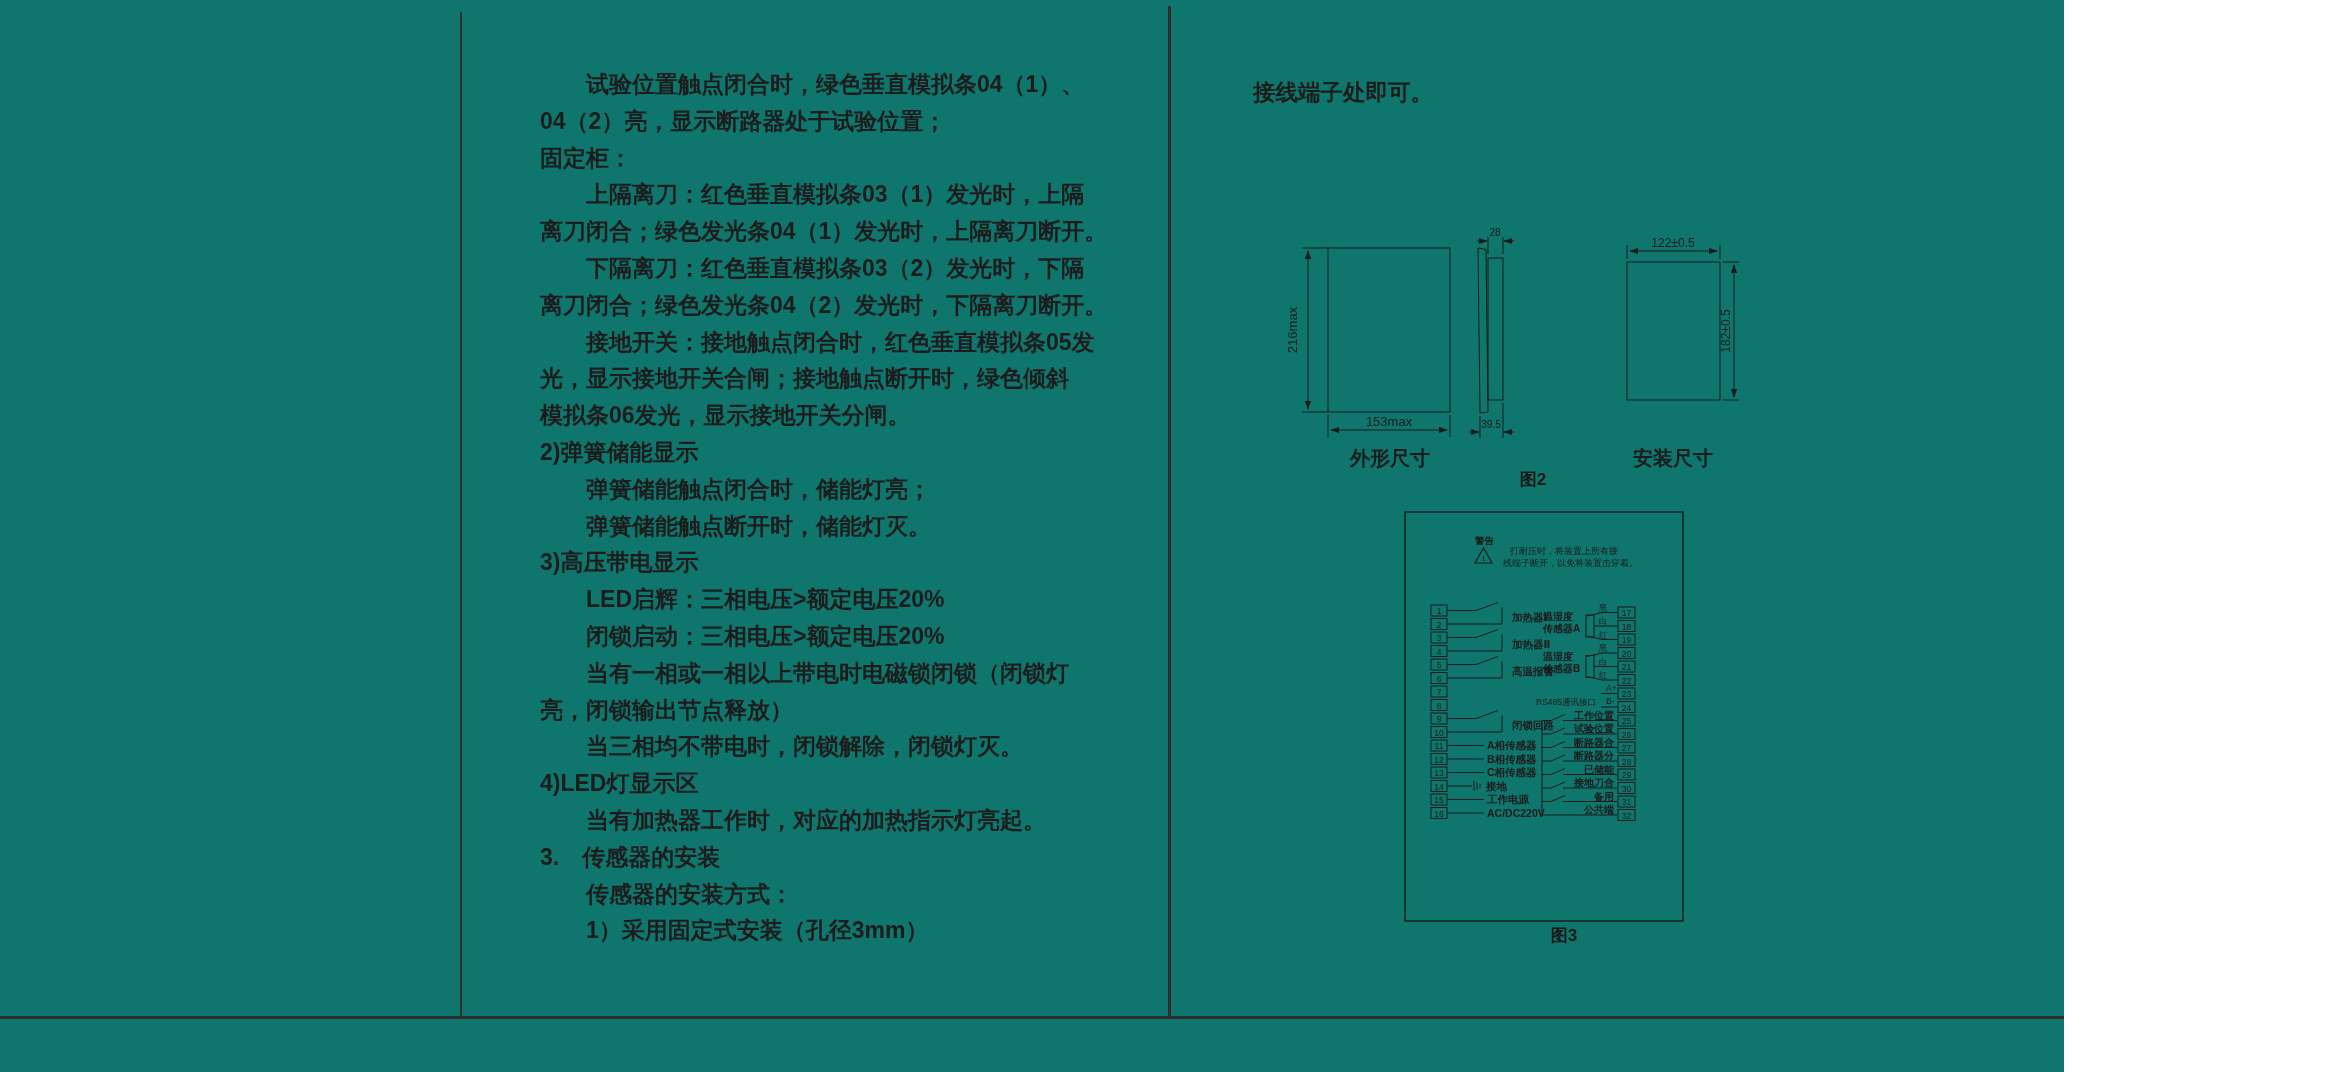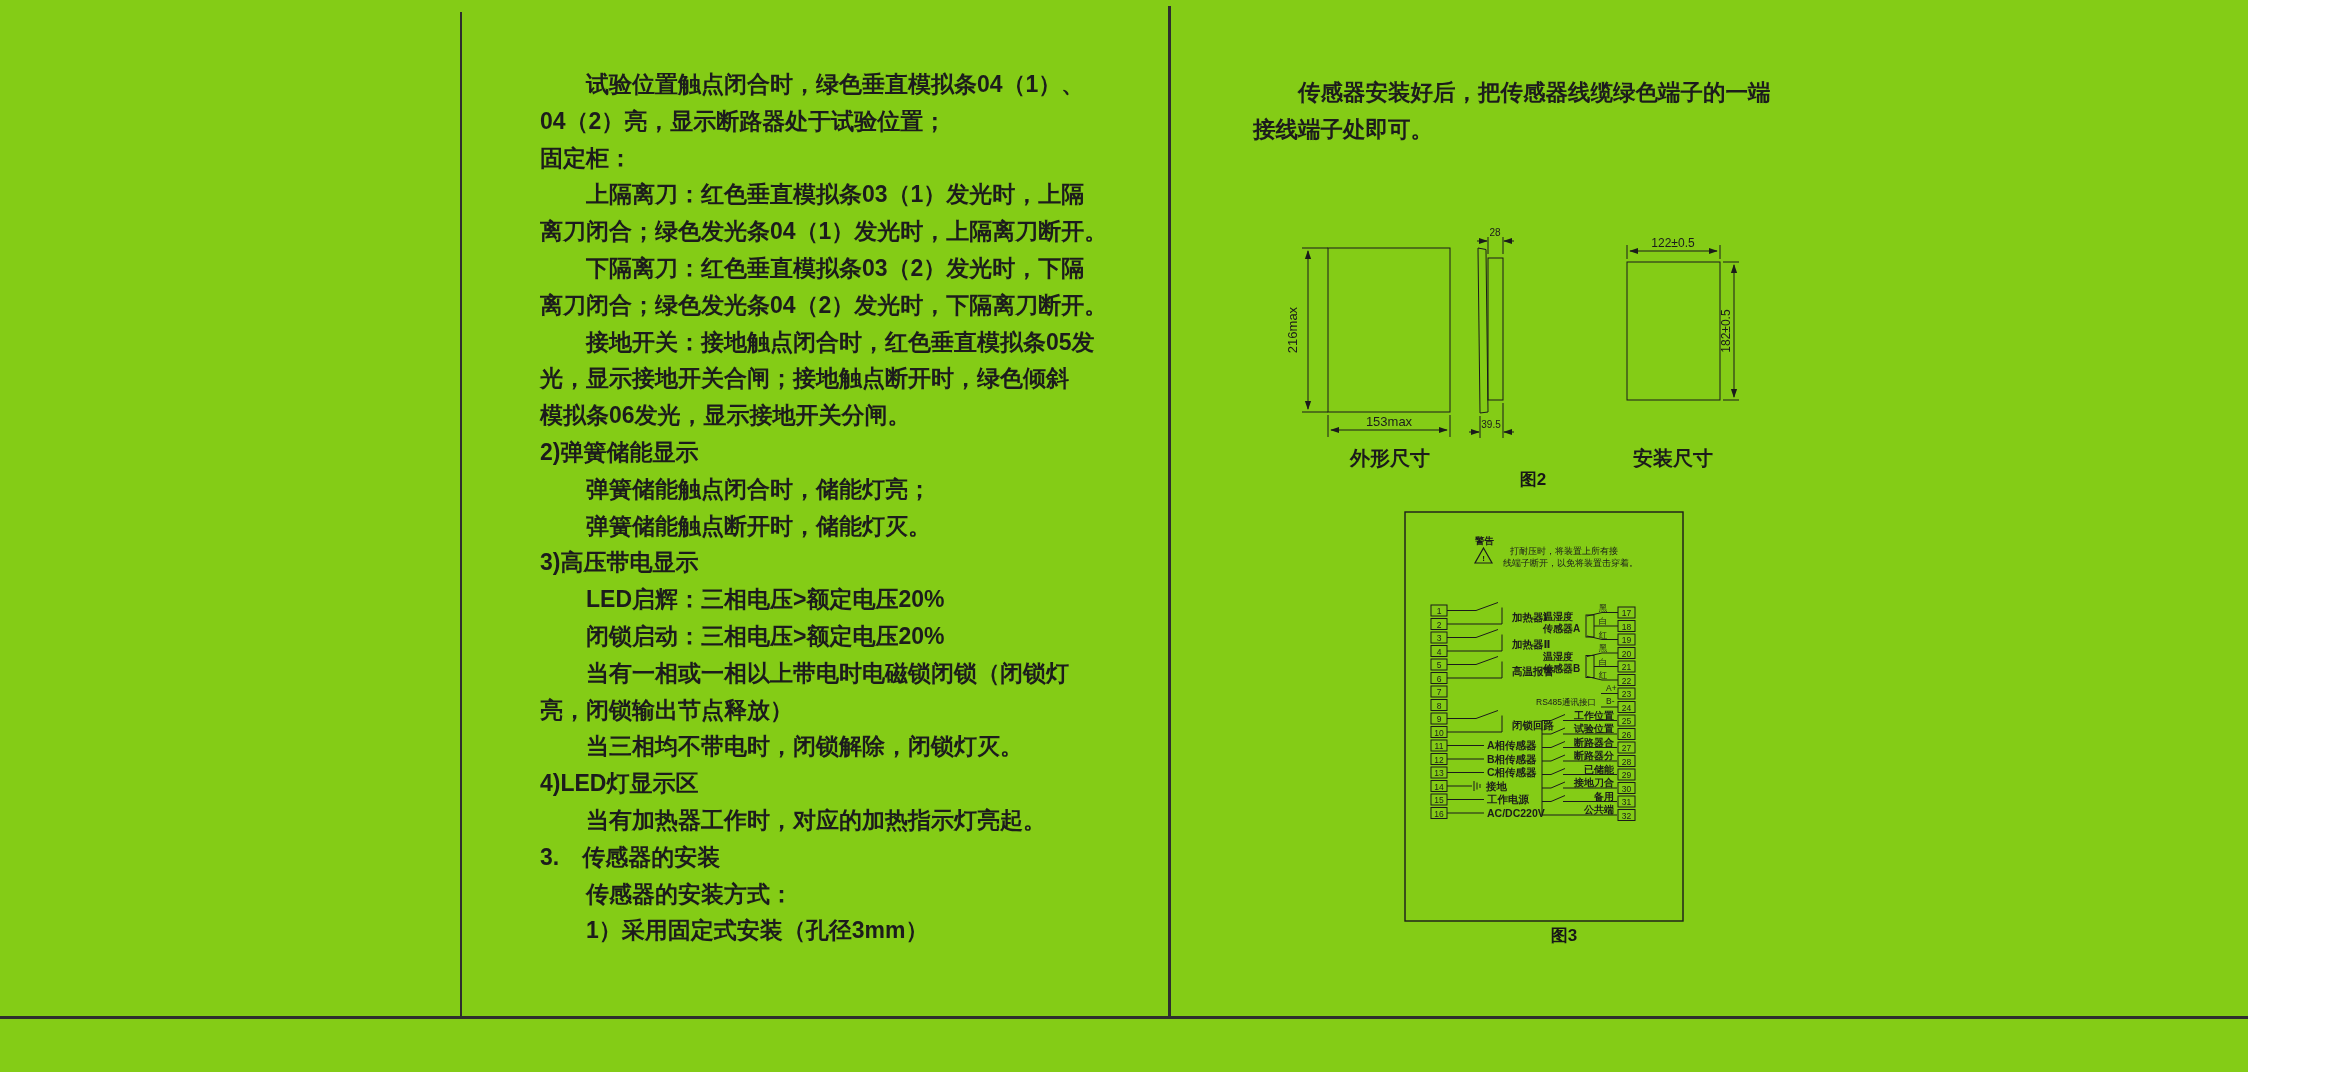--- a/index.html
+++ b/index.html
@@ -1,18 +1,18 @@
 <!DOCTYPE html>
 <html><head>
 <meta charset="utf-8">
 <style>
   * { margin:0; padding:0; box-sizing:border-box; }
   html,body { background:#ffffff; }
   .canvas {
-    position:relative; width:2248px; height:1072px; background:#84cc16;
+    position:relative; width:2064px; height:1072px; background:#0f766e;
     font-family:"Liberation Sans","DejaVu Sans",sans-serif; color:#1b1b1b; overflow:hidden;
   }
   .rule { position:absolute; background:#2e2e2e; }
   .tcol { position:absolute; white-space:pre; font-weight:600; color:#1c1c1c; }
   .tcol-left  { left:540px;  top:66px; font-size:23px;   line-height:36.8px; }
   .tcol-right { left:1253px; top:74px; font-size:22.5px; line-height:37px; }
   .figcap { position:absolute; text-align:center; font-weight:700; font-size:17px; color:#171717; }
   svg { position:absolute; font-family:inherit; }
   svg text { fill:#1b1b1b; }
 </style>
@@ -20,21 +20,21 @@
 <body>
 
 <div class="canvas">
 
   <div class="rule" style="left:460px; top:12px; width:2px; height:1005px;"></div>
   <div class="rule" style="left:1168px; top:6px; width:3px; height:1011px;"></div>
   <div class="rule" style="left:0; top:1016px; width:2336px; height:3px;"></div>
 
   <div class="tcol tcol-left"><div>　　试验位置触点闭合时，绿色垂直模拟条04（1）、</div><div>04（2）亮，显示断路器处于试验位置；</div><div>固定柜：</div><div>　　上隔离刀：红色垂直模拟条03（1）发光时，上隔</div><div>离刀闭合；绿色发光条04（1）发光时，上隔离刀断开。</div><div>　　下隔离刀：红色垂直模拟条03（2）发光时，下隔</div><div>离刀闭合；绿色发光条04（2）发光时，下隔离刀断开。</div><div>　　接地开关：接地触点闭合时，红色垂直模拟条05发</div><div>光，显示接地开关合闸；接地触点断开时，绿色倾斜</div><div>模拟条06发光，显示接地开关分闸。</div><div>2)弹簧储能显示</div><div>　　弹簧储能触点闭合时，储能灯亮；</div><div>　　弹簧储能触点断开时，储能灯灭。</div><div>3)高压带电显示</div><div>　　LED启辉：三相电压&gt;额定电压20%</div><div>　　闭锁启动：三相电压&gt;额定电压20%</div><div>　　当有一相或一相以上带电时电磁锁闭锁（闭锁灯</div><div>亮，闭锁输出节点释放）</div><div>　　当三相均不带电时，闭锁解除，闭锁灯灭。</div><div>4)LED灯显示区</div><div>　　当有加热器工作时，对应的加热指示灯亮起。</div><div>3.　传感器的安装</div><div>　　传感器的安装方式：</div><div>　　1）采用固定式安装（孔径3mm）</div></div>
 
-  <div class="tcol tcol-right"><div>　　传感器安装好后，把传感器线缆绿色端子的一端</div><div>接线端子处即可。</div></div>
+  <div class="tcol tcol-right"><div>接线端子处即可。</div></div>
 
   <svg id="fig2" viewBox="0 0 500 280" style="left:1280px; top:225px; width:500px; height:280px;">
       <defs>
         <marker id="arr" viewBox="0 0 10 10" refX="9" refY="5" markerWidth="9" markerHeight="9" orient="auto-start-reverse">
           <path d="M0,1.5 L10,5 L0,8.5 Z" fill="#1b1b1b"></path>
         </marker>
       </defs>
       <g>
         <rect x="48" y="23" width="122" height="164" fill="none" stroke="#1b1b1b" stroke-width="1"></rect>
         <line x1="48" y1="23" x2="22" y2="23" stroke="#1b1b1b" stroke-width="1"></line>

